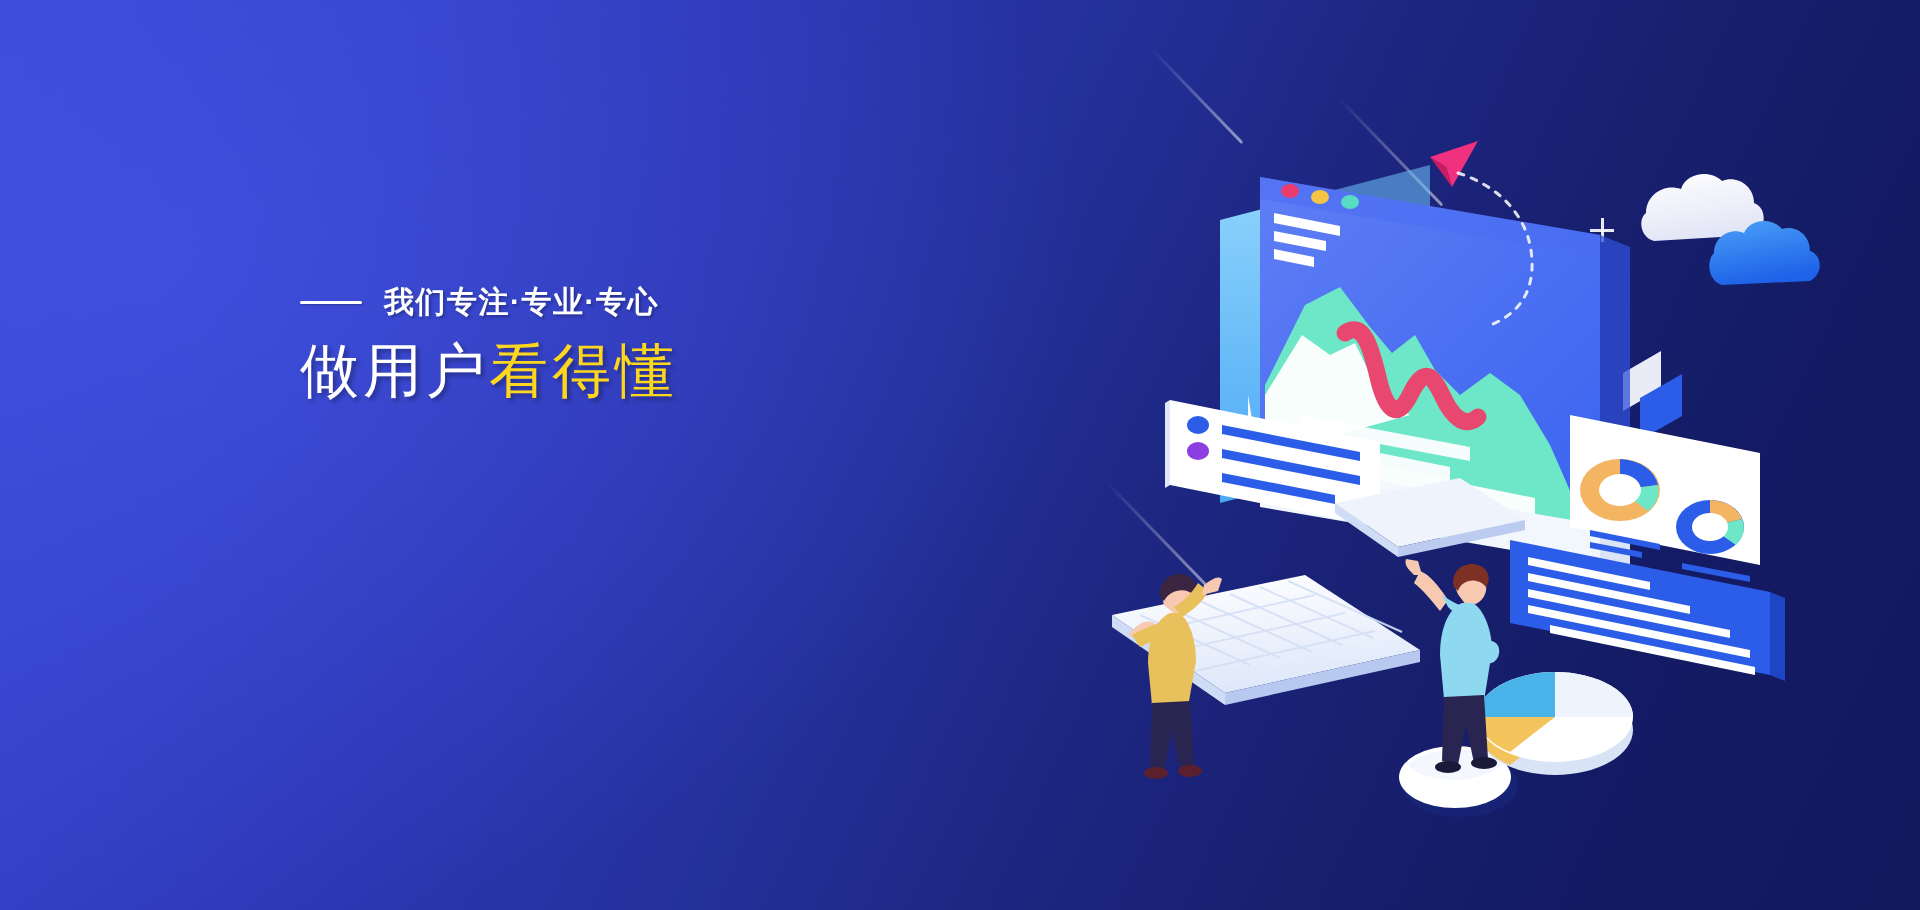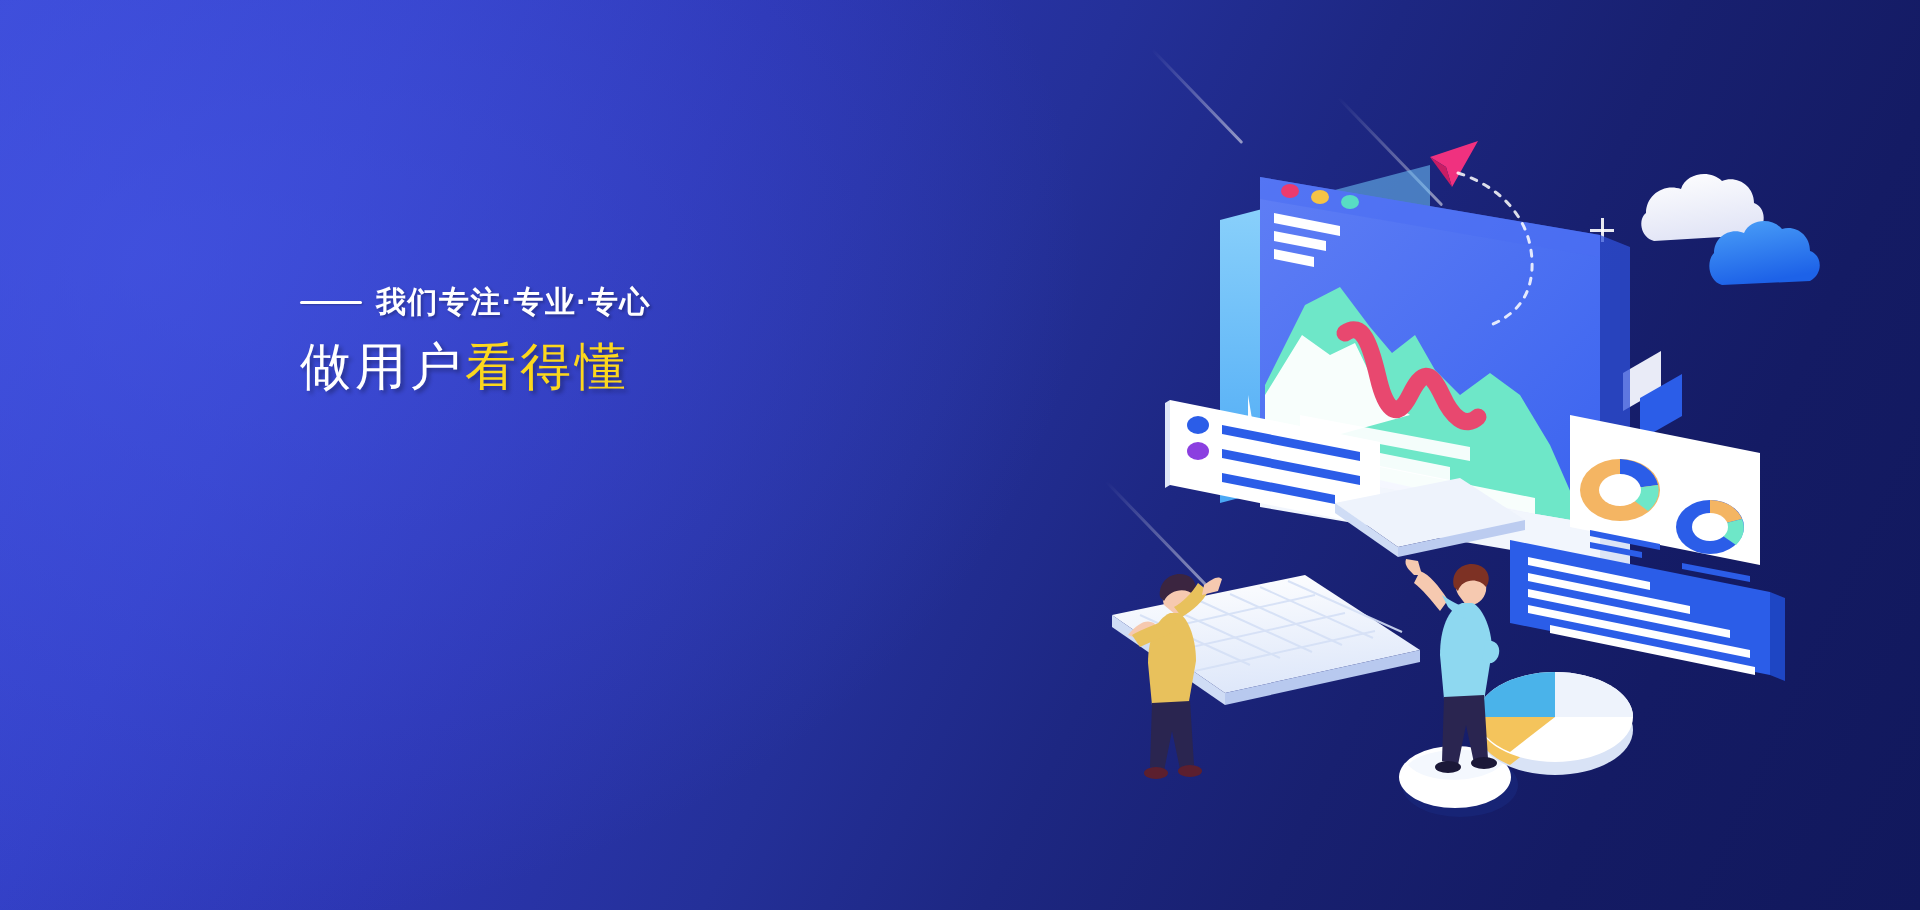--- a/index.html
+++ b/index.html
@@ -28,41 +28,41 @@
   
   .text-block {
     position:absolute;
     left:300px;
     top:282px;
     width:740px;
   }
   .tagline {
     display:flex;
     align-items:center;
-    gap:14px;
+    gap:22px;
     margin-bottom:14px;
   }
   .tagline-rule {
     display:block;
     width:62px; height:3px;
     background:#ffffff;
     border-radius:2px;
     flex:0 0 auto;
     box-shadow:1px 1px 2px rgba(0,0,0,0.25);
   }
   .tagline-text {
     color:#ffffff;
     font-size:30px;
     font-weight:bold;
     letter-spacing:1.5px;
     white-space:nowrap;
     text-shadow:2px 2px 3px rgba(0,0,0,0.28);
   }
   .headline {
-    font-size:51px;
+    font-size:59px;
     font-weight:400;
     line-height:1.18;
     letter-spacing:4px;
     white-space:nowrap;
     text-shadow:3px 3px 4px rgba(0,0,0,0.32);
   }
   .hl-white { color:#ffffff; }
   .hl-accent { color:#fcd71d; }
   
   .star-line {

